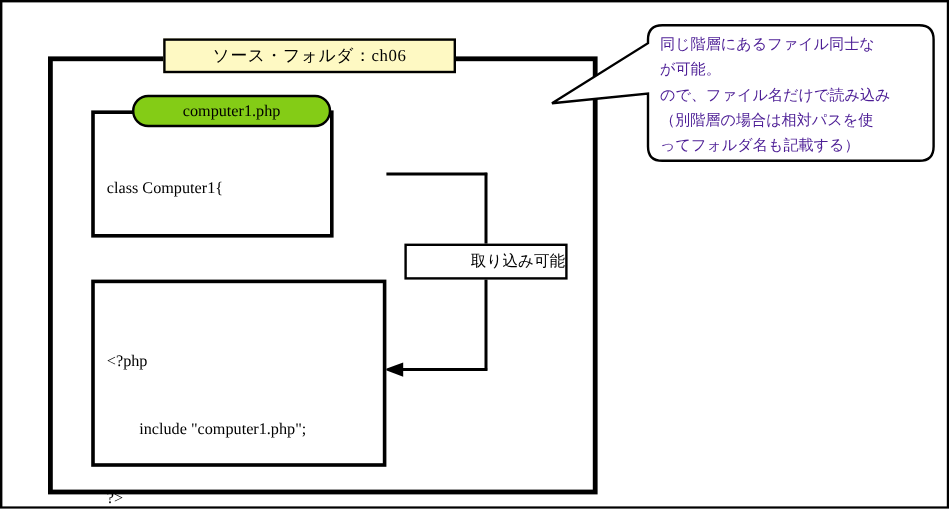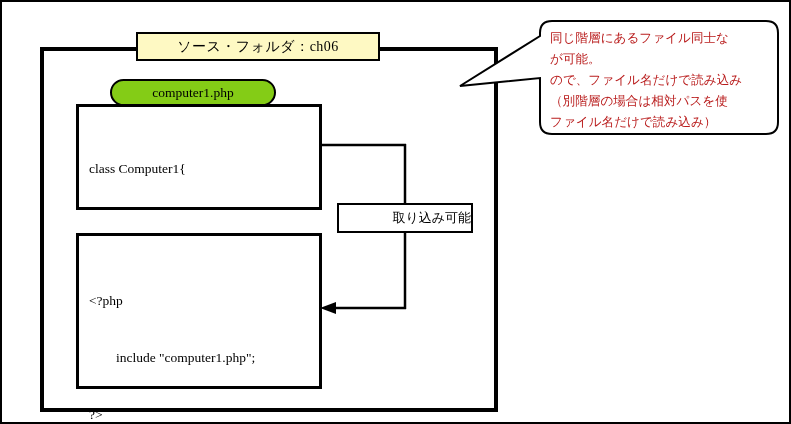--- a/index.html
+++ b/index.html
@@ -39,21 +39,21 @@
     z-index:6;
   }
   
   .code-box{
     position:absolute;
     box-sizing:border-box;
     border:3px solid #000;
     background:#ffffff;
     z-index:3;
   }
-  #box-computer1{left:74px;top:102px;width:246px;height:106px;}
+  #box-computer1{left:74px;top:90px;width:202px;height:106px;}
   #box-twophp{left:74px;top:231px;width:246px;height:156px;}
 
   .code-body{
     padding:14px 0 0 10px;
     font-family:"Liberation Serif", serif;
     font-size:13.5px;
     line-height:19px;
     color:#000;
     white-space:pre;
   }
@@ -100,24 +100,24 @@
     position:absolute;
     left:454px;top:14px;
     width:326px;height:122px;
     z-index:7;
     pointer-events:none;
   }
   .callout-text{
     position:absolute;
     left:548px;top:26px;
     width:222px;
-    font-family:Liberation Serif, serif;
+    font-family:Liberation Mono, monospace;
     font-size:12.6px;
     line-height:21px;
-    color:#b91c1c;
+    color:#4c1d95;
     z-index:8;
   }
   .callout-text div{white-space:nowrap;}
 </style>
 </head>
 <body>
 
 <div id="canvas">
 
   <div class="folder-frame"></div>
@@ -167,16 +167,16 @@
   </div>
 
   <svg class="callout" viewBox="0 0 326 122">
     <path d="M 96 5 L 310 5 Q 322 5 322 17 L 322 106 Q 322 118 310 118 L 96 118 Q 84 118 84 106 L 84 62 L 4 70 L 84 20 L 84 17 Q 84 5 96 5 Z" fill="#ffffff" stroke="#000000" stroke-width="2"></path>
   </svg>
   <div class="callout-text">
     <div>同じ階層にあるファイル同士な</div>
     <div>が可能。</div>
     <div>ので、ファイル名だけで読み込み</div>
     <div>（別階層の場合は相対パスを使</div>
-    <div>ファイル名だけで読み込み）</div>
+    <div>ってフォルダ名も記載する）</div>
   </div>
 
 </div>
 
 </body></html>

